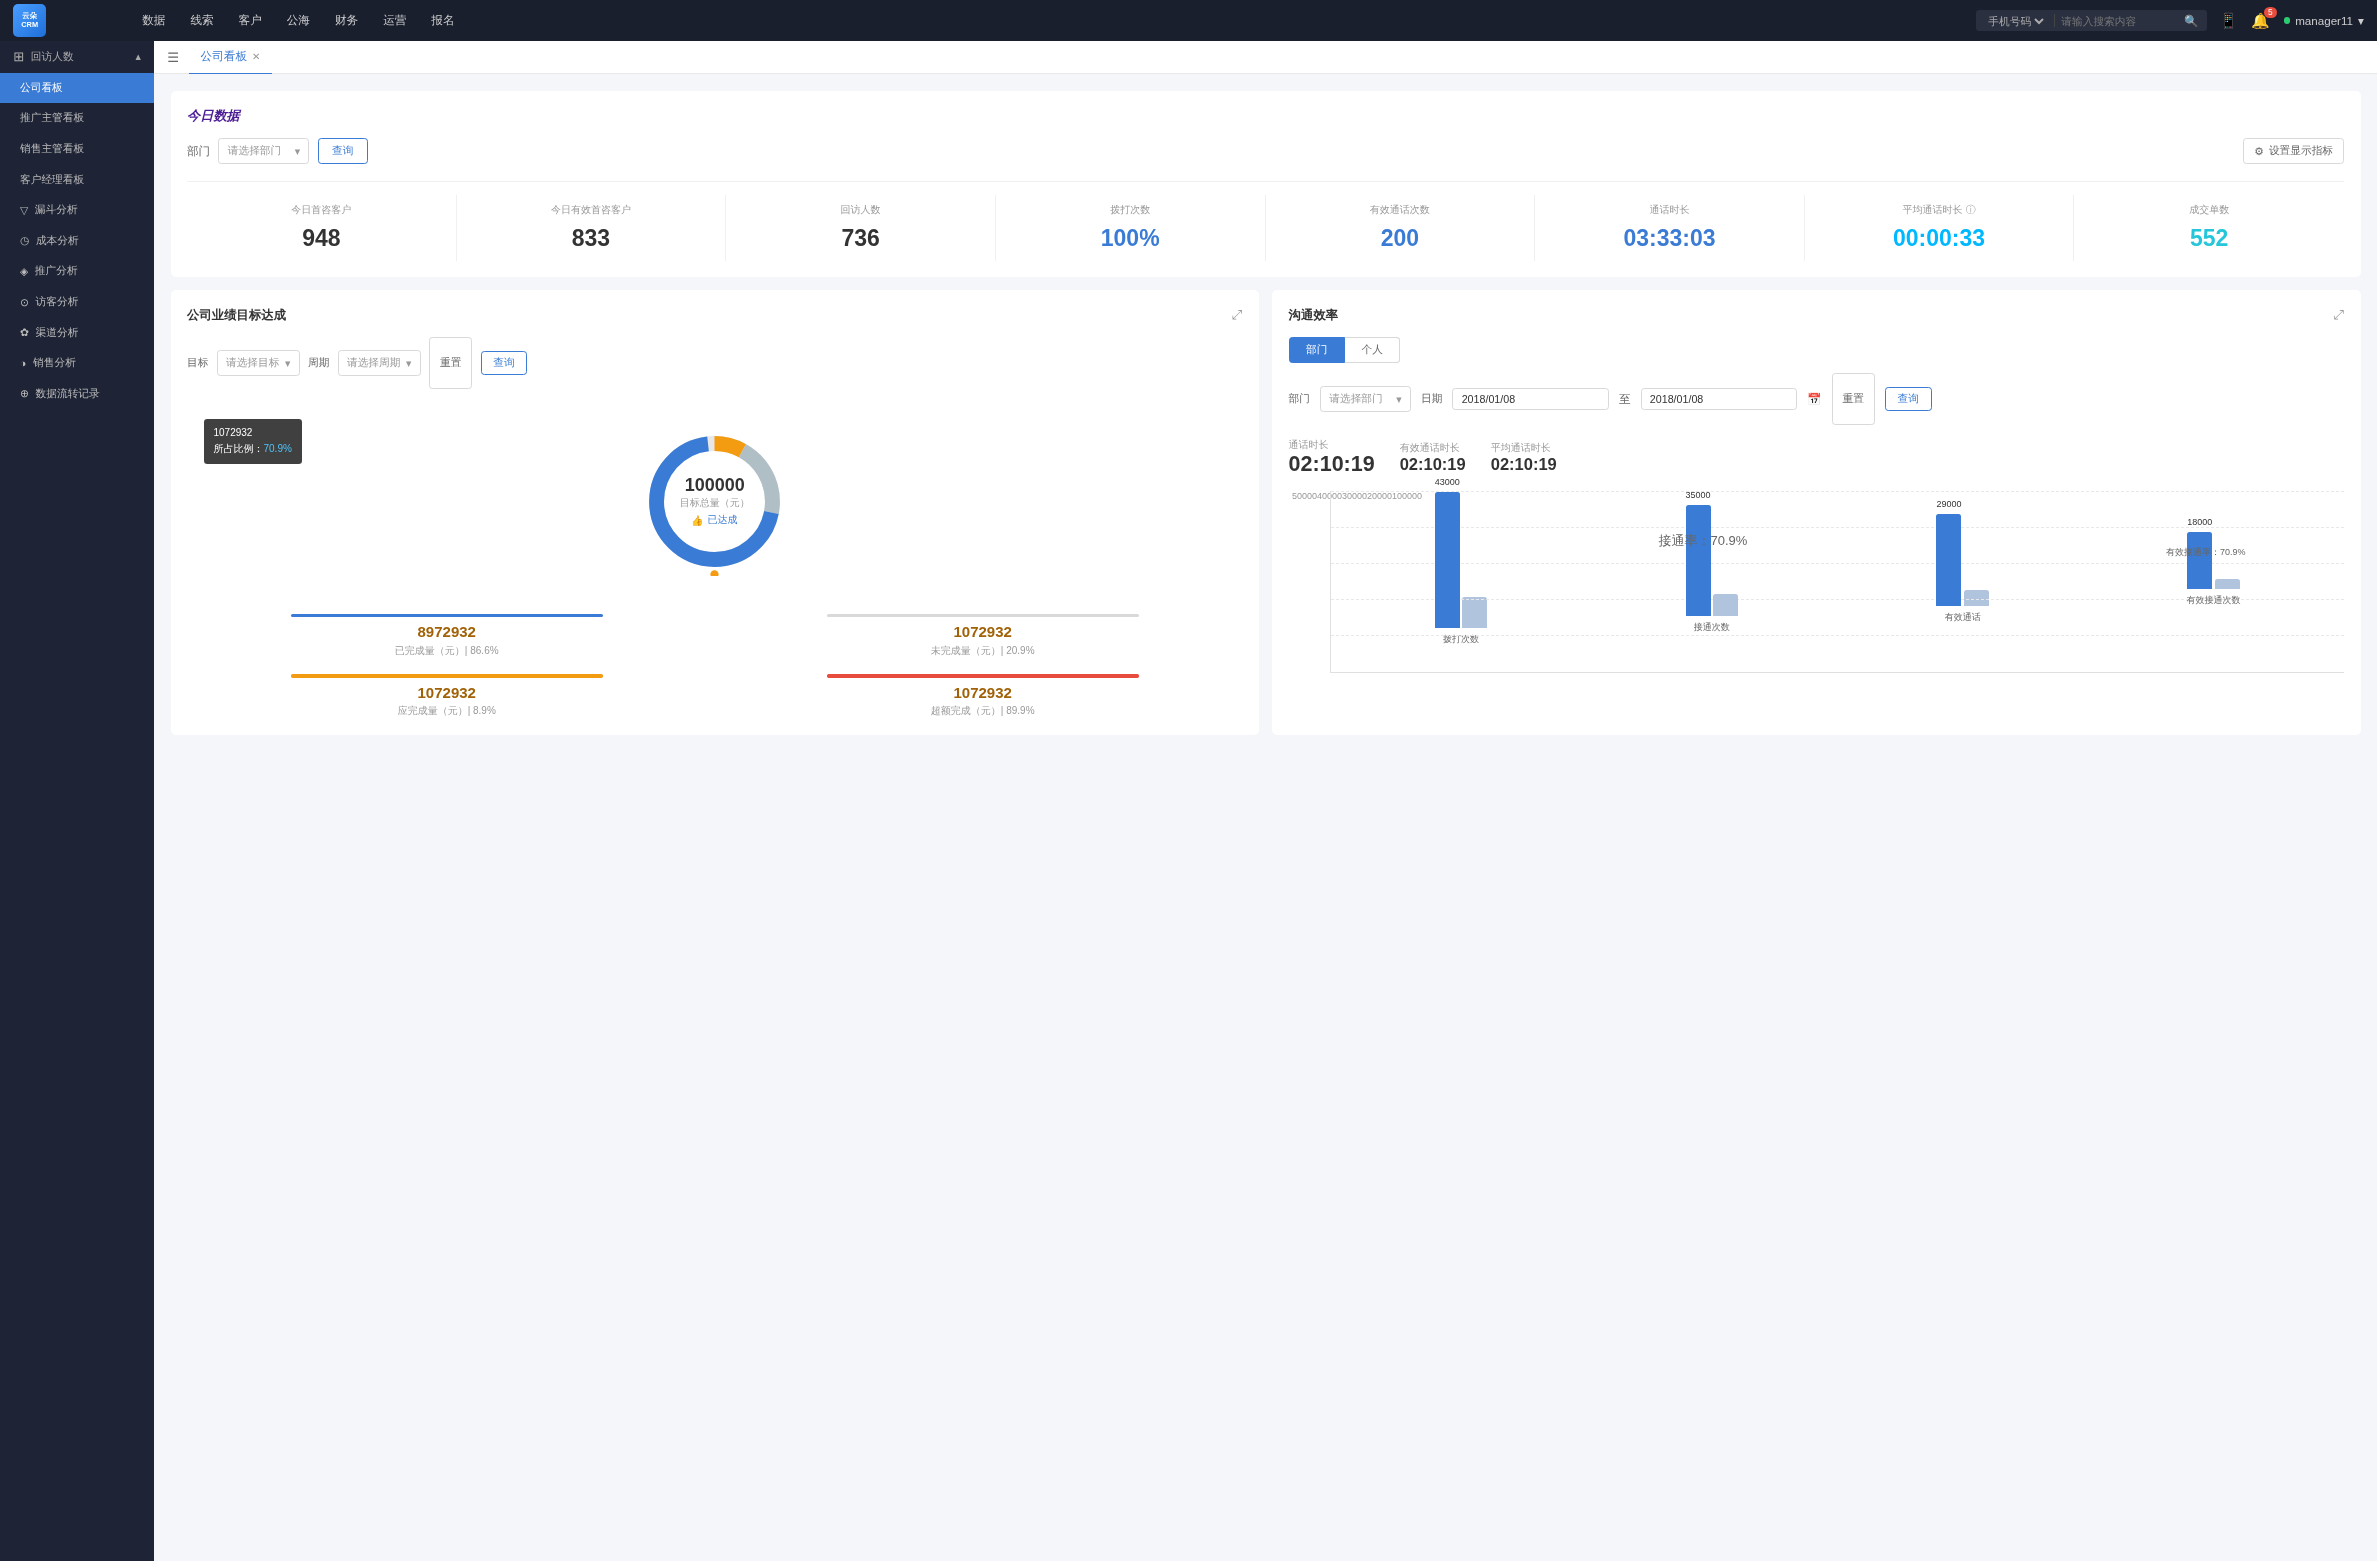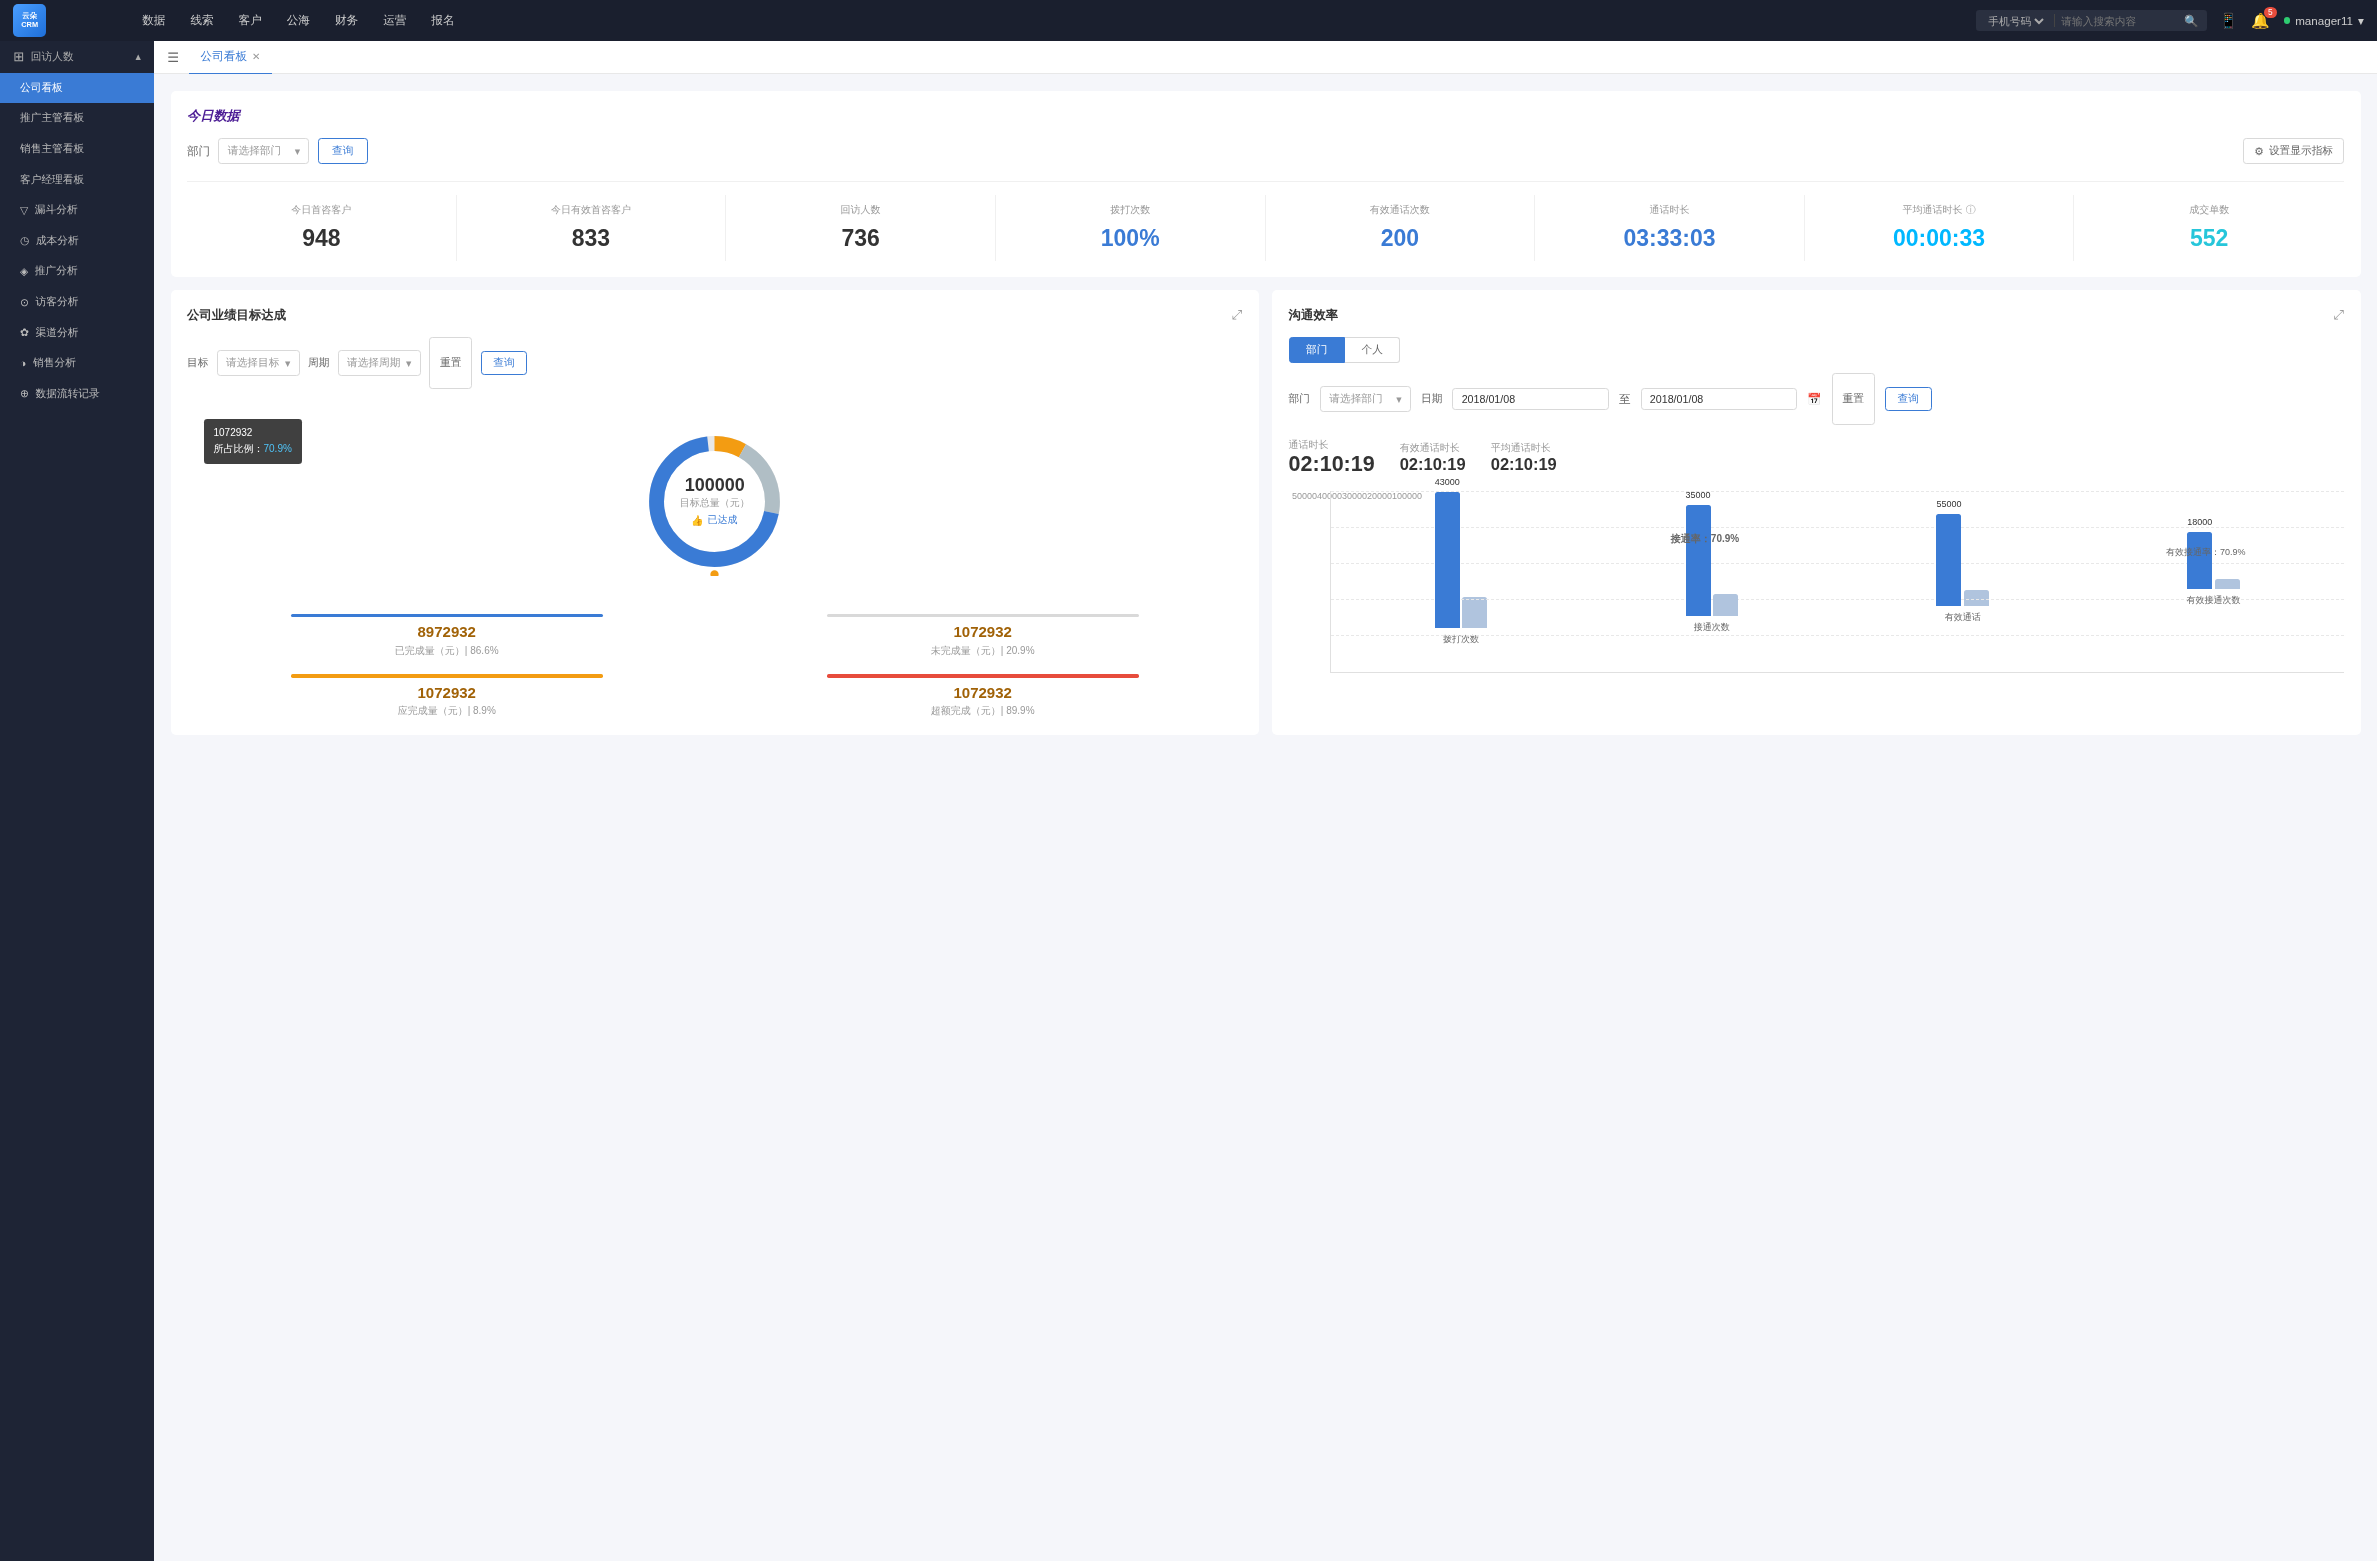--- a/index.html
+++ b/index.html
@@ -418,34 +418,34 @@
                       <div style="position:absolute;top:-15px;left:50%;transform:translateX(-50%);font-size:9px;color:#333;white-space:nowrap;">43000</div>
                       <div style="width:25px;height:136px;background:#3a7bd5;border-radius:2.5px 2.5px 0 0;"></div>
                     </div>
                     <div style="width:25px;height:31px;background:#b0c4de;border-radius:2.5px 2.5px 0 0;"></div>
                   </div>
                   <div style="font-size:9px;color:#666;margin-top:5px;text-align:center;">拨打次数</div>
                 </div>
 
                 <div style="flex:1;display:flex;flex-direction:column;align-items:center;position:relative;">
                   <div style="display:flex;gap:2.5px;align-items:flex-end;width:100%;justify-content:center;position:relative;">
-                    <div style="position:absolute;top:25%;left:50%;transform:translateX(-60%);font-size:10px;color:#666;white-space:nowrap;z-index:2;font-weight:bold;">接通率：70.9%</div>
+                    <div style="position:absolute;top:25%;left:50%;transform:translateX(-60%);font-size:13px;color:#666;white-space:nowrap;z-index:2;">接通率：70.9%</div>
                     <div style="position:relative;">
                       <div style="position:absolute;top:-15px;left:50%;transform:translateX(-50%);font-size:9px;color:#333;white-space:nowrap;">35000</div>
                       <div style="width:25px;height:111px;background:#3a7bd5;border-radius:2.5px 2.5px 0 0;"></div>
                     </div>
                     <div style="width:25px;height:22px;background:#b0c4de;border-radius:2.5px 2.5px 0 0;"></div>
                   </div>
                   <div style="font-size:9px;color:#666;margin-top:5px;text-align:center;">接通次数</div>
                 </div>
 
                 <div style="flex:1;display:flex;flex-direction:column;align-items:center;">
                   <div style="display:flex;gap:2.5px;align-items:flex-end;width:100%;justify-content:center;">
                     <div style="position:relative;">
-                      <div style="position:absolute;top:-15px;left:50%;transform:translateX(-50%);font-size:9px;color:#333;white-space:nowrap;">55000</div>
+                      <div style="position:absolute;top:-15px;left:50%;transform:translateX(-50%);font-size:9px;color:#333;white-space:nowrap;">29000</div>
                       <div style="width:25px;height:92px;background:#3a7bd5;border-radius:2.5px 2.5px 0 0;"></div>
                     </div>
                     <div style="width:25px;height:15.7px;background:#b0c4de;border-radius:2.5px 2.5px 0 0;"></div>
                   </div>
                   <div style="font-size:9px;color:#666;margin-top:5px;text-align:center;">有效通话</div>
                 </div>
 
                 <div style="flex:1;display:flex;flex-direction:column;align-items:center;position:relative;">
                   <div style="display:flex;gap:2.5px;align-items:flex-end;width:100%;justify-content:center;position:relative;">
                     <div style="position:absolute;top:25%;left:50%;transform:translateX(-60%);font-size:9px;color:#666;white-space:nowrap;z-index:2;">有效接通率：70.9%</div>

